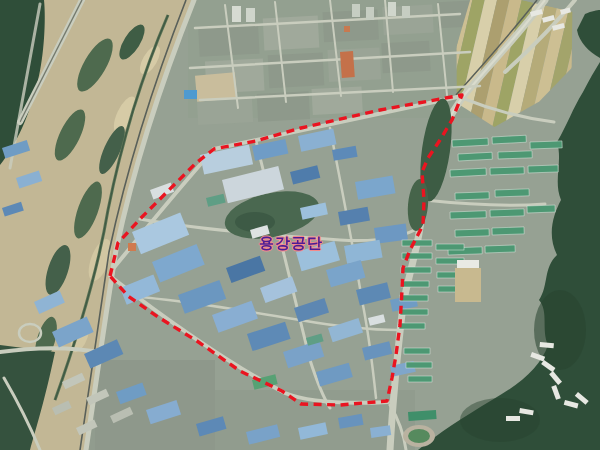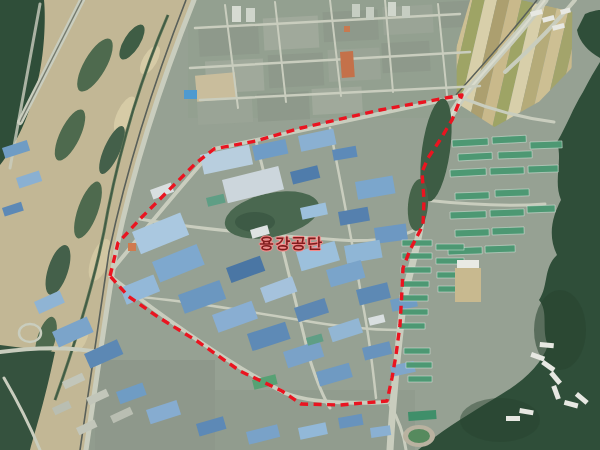--- a/index.html
+++ b/index.html
@@ -1,21 +1,21 @@
 <!DOCTYPE html>
 <html><head>
 <meta charset="utf-8">
 <style>
   html,body{margin:0;padding:0;background:#222;}
   .map-frame{position:relative;width:600px;height:450px;overflow:hidden;
     font-family:"Liberation Sans",sans-serif;background:#96a193;}
   .map-frame svg{display:block;width:600px;height:450px;}
   .boundary{fill:none;stroke:#ea1420;stroke-width:3.4;stroke-dasharray:8 5.5;stroke-linejoin:round;}
   .complex-label{position:absolute;left:259px;top:235px;width:70px;
-    color:#7f1d1d;font-size:15px;font-weight:bold;letter-spacing:1px;line-height:1;
+    color:#4c1d95;font-size:15px;font-weight:bold;letter-spacing:1px;line-height:1;
     text-shadow:-1px 0 #f58a8a,1px 0 #f58a8a,0 -1px #f58a8a,0 1px #f58a8a,0 0 2px #ffb3b3;
     white-space:nowrap;}
   .road{stroke:#c9cdbe;fill:none;stroke-linecap:round;}
   .rail{stroke:#59605a;fill:none;}
 </style>
 </head>
 <body>
 
 <div class="map-frame">
 <svg viewBox="0 0 600 450" xmlns="http://www.w3.org/2000/svg">

